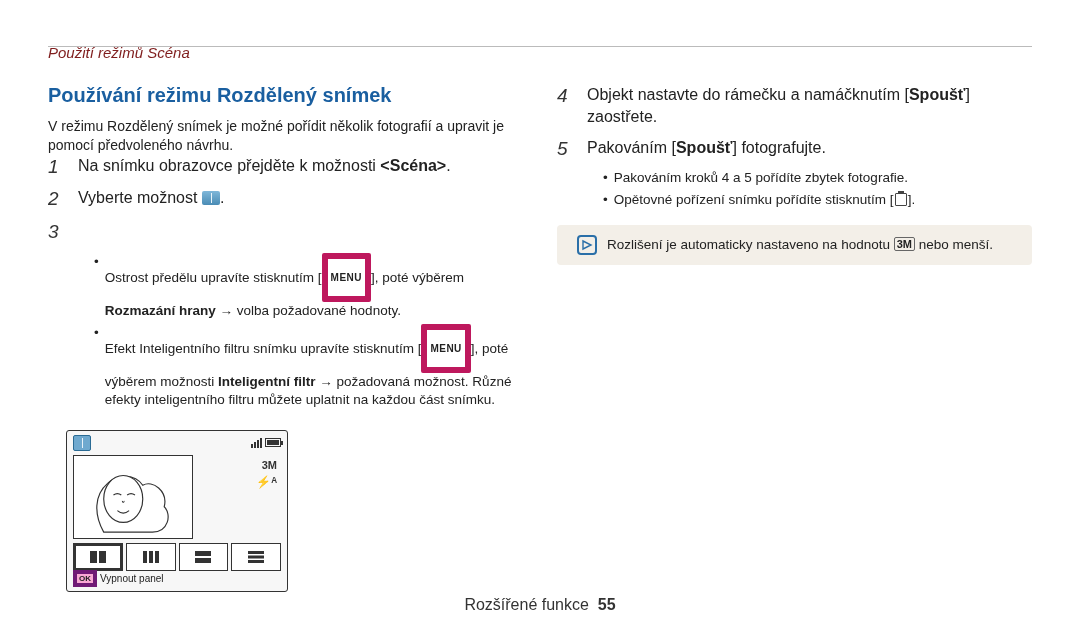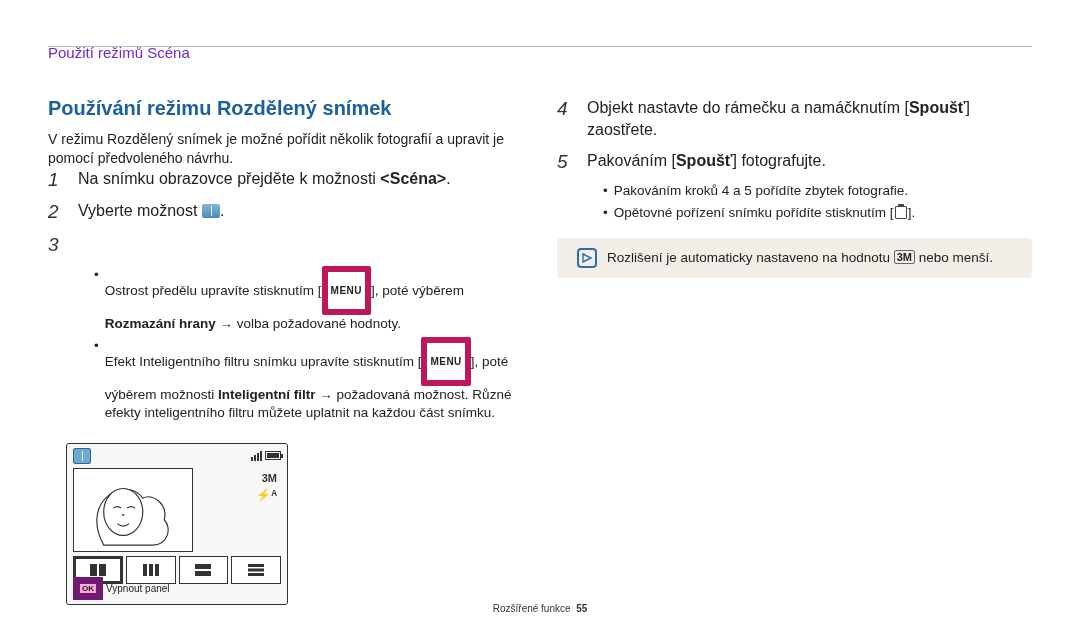--- a/index.html
+++ b/index.html
@@ -1,19 +1,19 @@
 <!DOCTYPE html>
 <html><head>
 <meta charset="utf-8">
 <style>
   * { box-sizing: border-box; margin: 0; padding: 0; }
   html, body { width: 1080px; height: 630px; background: #fff; font-family: "Segoe UI", Arial, sans-serif; color: #222; }
   .page { padding: 44px 48px 18px 48px; position: relative; height: 100%; }
   .header-rule { position: absolute; top: 46px; left: 48px; right: 48px; border-top: 1px solid #bbb; }
-  .breadcrumb { font-size: 15px; color: #6d28d9; margin-bottom: 36px; }
+  .breadcrumb { font-size: 15px; color: #7f1d1d; margin-bottom: 23px; font-style: italic; }
   .cols { display: flex; gap: 34px; }
   .col { flex: 1; }
   .section-title { color: #1a5fa0; font-weight: 600; font-size: 20px; margin-bottom: 10px; }
   .intro { font-size: 14px; line-height: 1.35; margin-bottom: 0; }
   .step { display: flex; margin-bottom: 8px; align-items: flex-start; }
   .step-num { font-style: italic; font-size: 19px; color: #333; width: 30px; flex-shrink: 0; line-height: 1.3; }
   .step-text { font-size: 16px; line-height: 1.4; }
   .bullets { padding-left: 46px; margin-top: 2px; }
   .bullets .b { font-size: 13.5px; line-height: 1.35; display: flex; margin-bottom: 3px; }
   .b .dot { margin-right: 6px; }
@@ -39,30 +39,30 @@
   .batt::before{content:"";position:absolute;left:1px;top:1px;bottom:1px;right:1px;background:#333;}
   .pv-res { position:absolute; top:28px; right:10px; font-size:11px; font-weight:700; color:#333;}
   .pv-flash { position:absolute; top:44px; right:10px; font-size:12px; font-weight:700; color:#333;}
   .pv-photo { position:absolute; left:6px; top:24px; width:120px; height:84px; border:1px solid #333; background:#fff;}
   .pv-photo svg { width:100%; height:100%; }
   .pv-strip { position:absolute; left:6px; right:6px; top:112px; height:28px; display:flex; gap:3px;}
   .pv-chip { flex:1; border:1px solid #333; background:#fff; display:flex; align-items:center; justify-content:center;}
   .pv-chip.sel { outline:2px solid #333; outline-offset:-3px; }
   .pv-chip svg { width:18px; height:14px; }
   .pv-footer { position:absolute; bottom:4px; left:6px; display:flex; align-items:center; gap:3px;}
-  .ok-box { border:7px solid #701a75; font-size:8px; font-weight:700; padding:0 2px; background:#f9a8d4;}
+  .ok-box { border:4px solid #701a75; font-size:8px; font-weight:700; padding:0 2px; background:#f9a8d4;}
   .pv-footer span.lbl { font-size:10px; }
 
   
   .note { display:flex; background:#f3efe8; border-radius:4px; padding:10px 20px; gap:10px; margin-top:16px; align-items:center;}
   .note-icon { width:20px; height:20px; border:2px solid #2a6fa8; border-radius:4px; color:#2a6fa8; display:flex; align-items:center; justify-content:center; flex-shrink:0;}
   .note-icon svg{width:12px;height:12px;}
   .note-text { font-size:13.5px; }
 
-  .page-footer { position:absolute; bottom:16px; left:0; right:0; text-align:center; font-size:10px; color:#333; }
+  .page-footer { position:absolute; bottom:16px; left:0; right:0; text-align:center; font-size:16px; color:#333; }
   .page-footer .pg { font-weight:700; }
 </style>
 </head>
 <body>
 
 <div class="page">
   <div class="breadcrumb">Použití režimů Scéna</div>
   <div class="header-rule"></div>
 
   <div class="cols">

